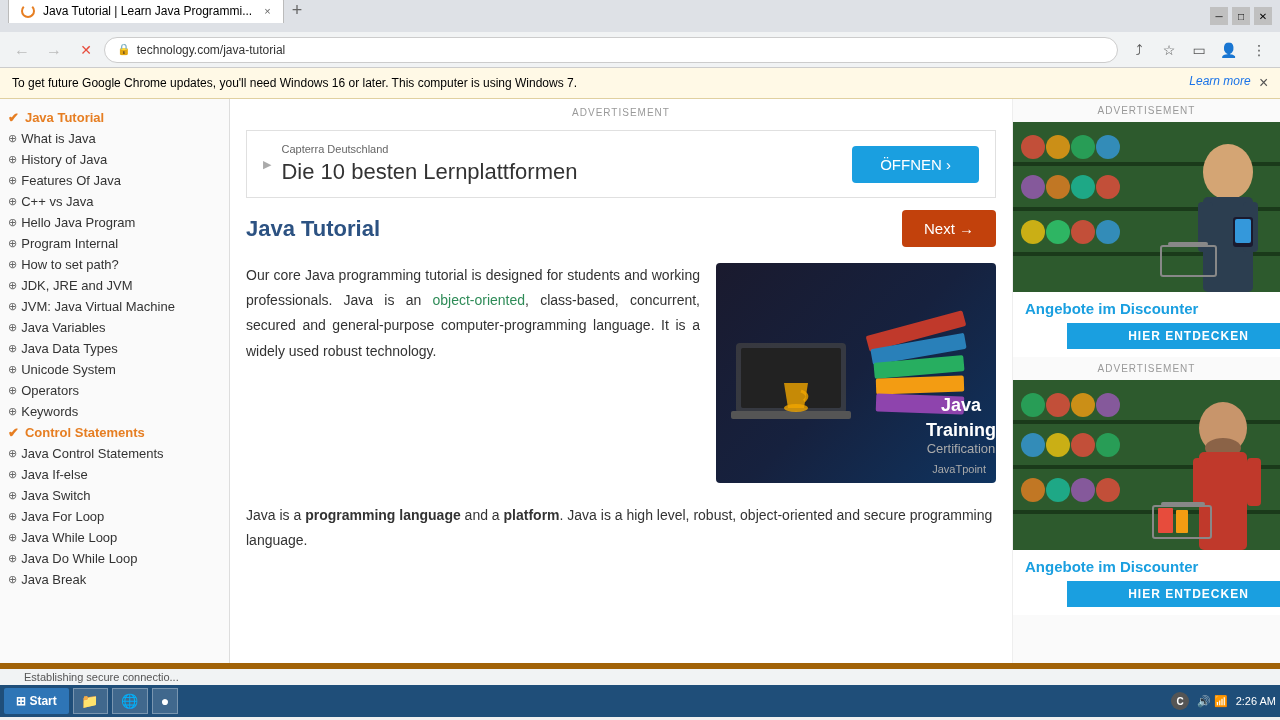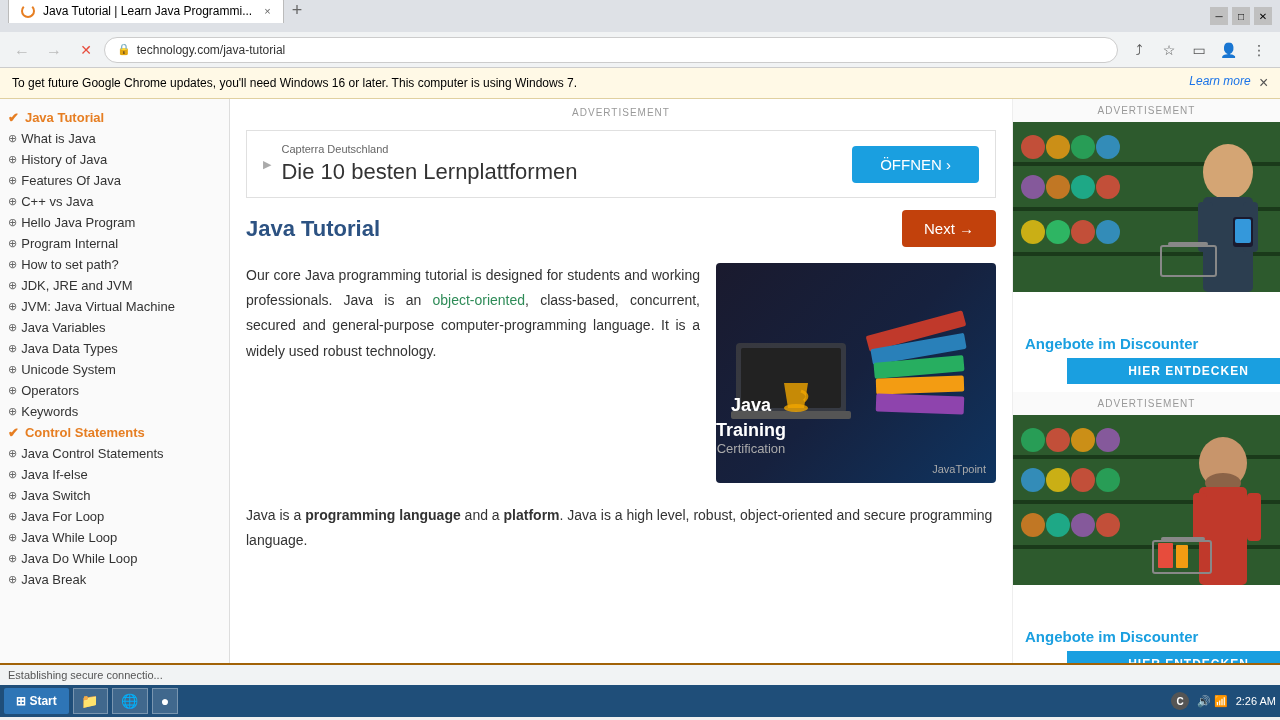--- a/index.html
+++ b/index.html
@@ -226,21 +226,21 @@
     }
     .article-text a { color: #2e8b57; }
     .article-img-container {
       width: 280px;
       min-width: 280px;
       height: 220px;
       background: linear-gradient(135deg, #1a1a2e 0%, #16213e 50%, #0f3460 100%);
       border-radius: 4px;
       display: flex;
       flex-direction: column;
-      align-items: flex-start;
+      align-items: flex-end;
       justify-content: center;
       position: relative;
       overflow: hidden;
     }
     .java-training-text {
       color: white;
       font-size: 18px;
       font-weight: bold;
       margin-top: 4px;
     }
@@ -307,43 +307,43 @@
         rgba(255,255,255,0.05) 0px,
         rgba(255,255,255,0.05) 20px,
         transparent 20px,
         transparent 40px
       );
     }
     .right-ad-text {
       background: white;
       padding: 8px 12px;
     }
-    .right-ad-title { font-size: 15px; color: #1a9fe0; font-weight: bold; margin-top: 35px; }
+    .right-ad-title { font-size: 15px; color: #1a9fe0; font-weight: bold; }
     .right-ad-btn {
       background: #1a9fe0;
       color: white;
       border: none;
       padding: 6px 12px;
       font-size: 12px;
       font-weight: bold;
       cursor: pointer;
       width: 100%;
       margin-top: 6px;
       letter-spacing: 1px;
       margin-left: 42px;
     }
 
     
     .status-bar {
       background: #f1f3f4;
-      border-top: 2px solid #a16207;
+      border-top: 6px solid #a16207;
       height: 22px;
       display: flex;
       align-items: center;
-      padding: 0 8px;
+      padding: 0 24px;
       font-size: 11px;
       color: #555;
       justify-content: space-between;
     }
     .taskbar {
       background: #1f4e79;
       height: 32px;
       display: flex;
       align-items: center;
       padding: 0 4px;

